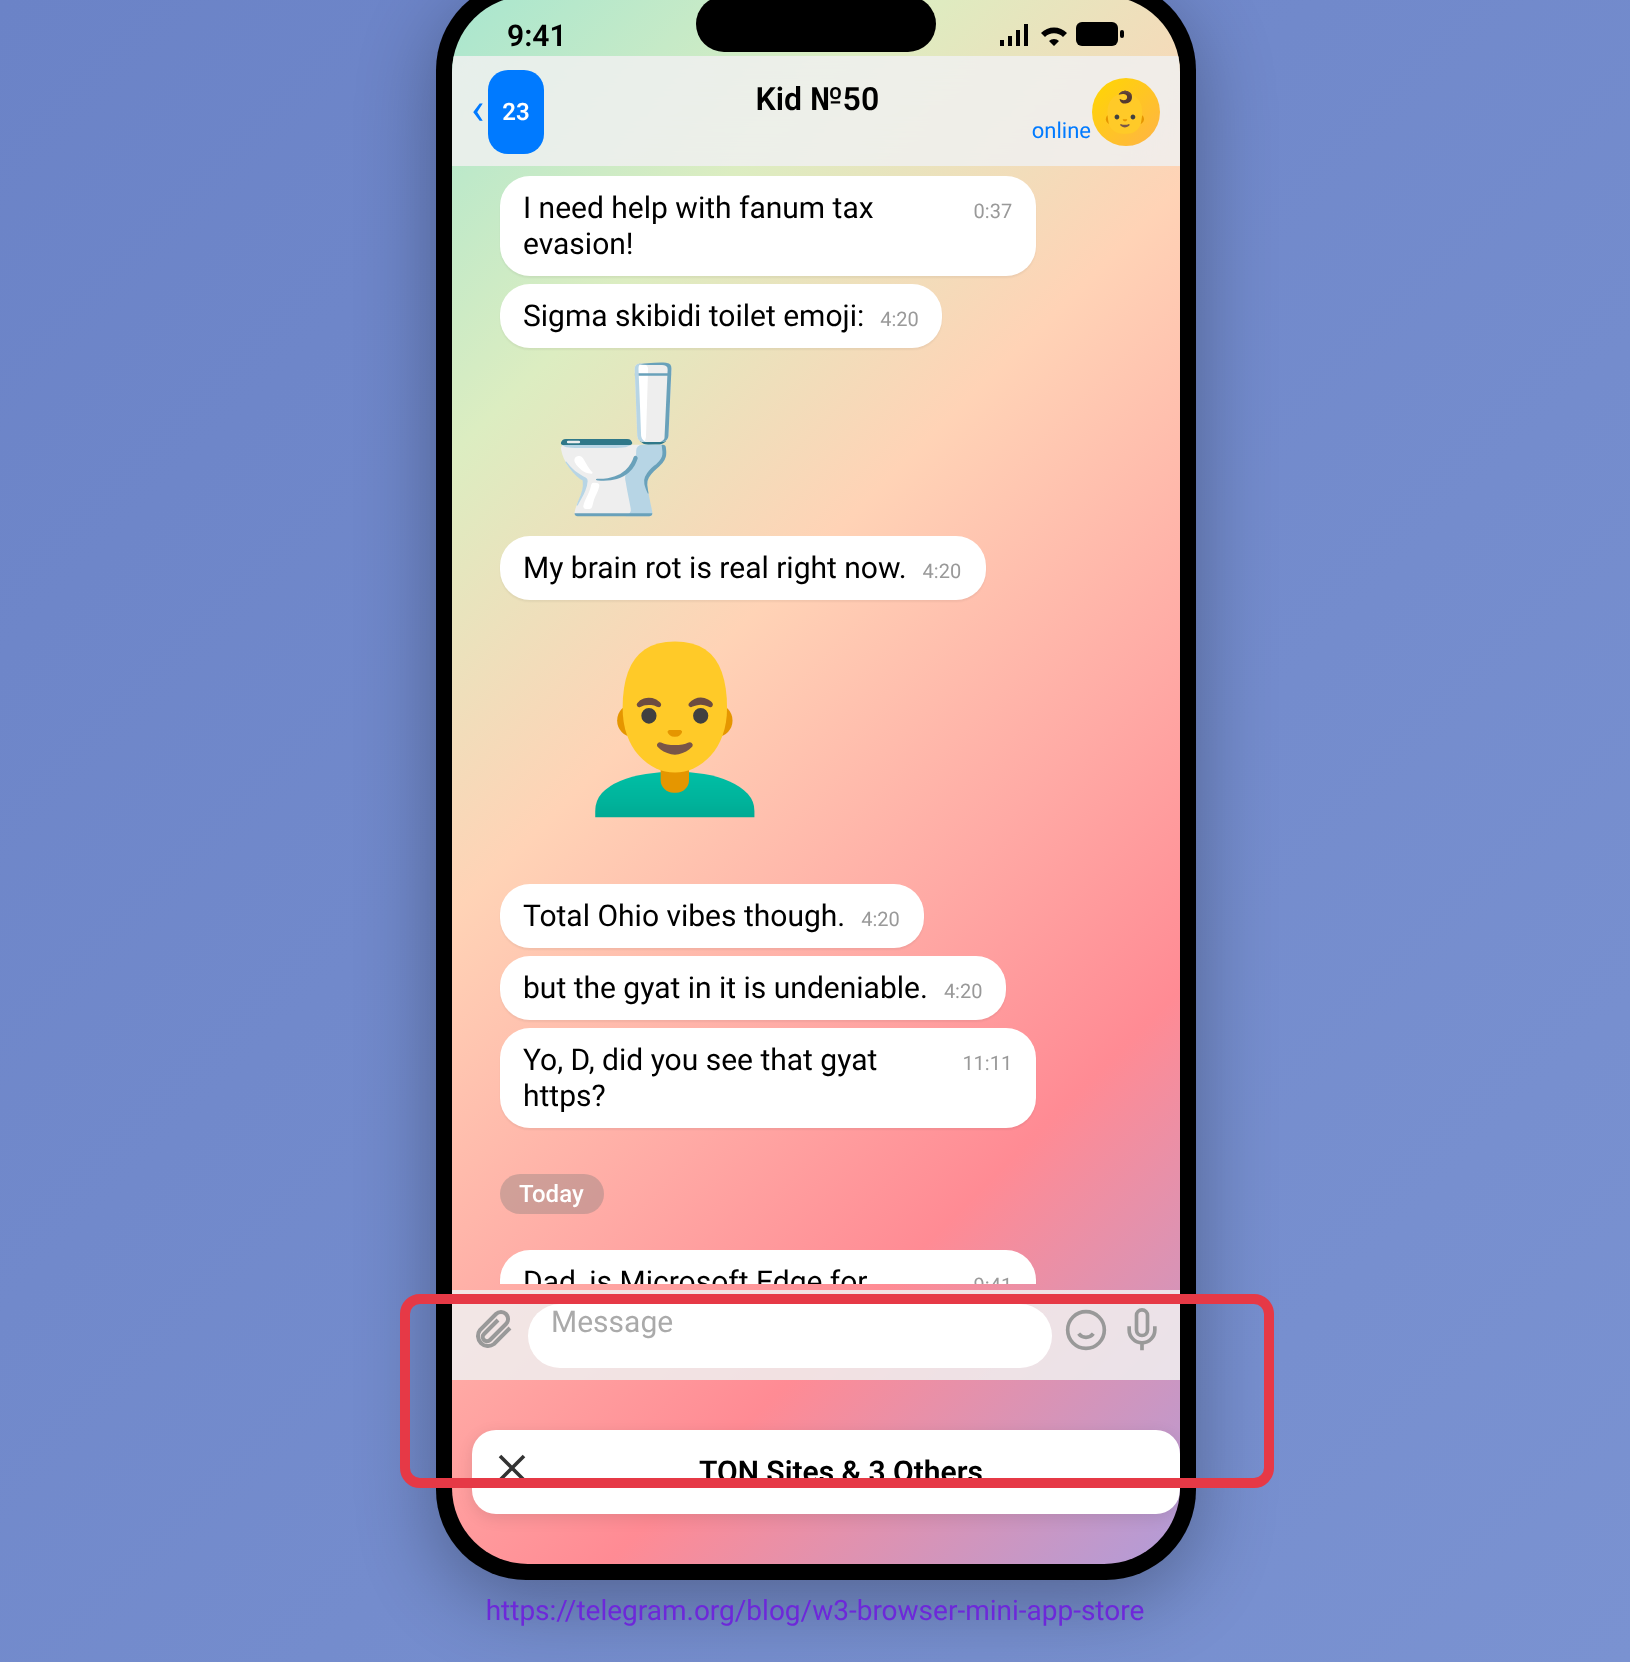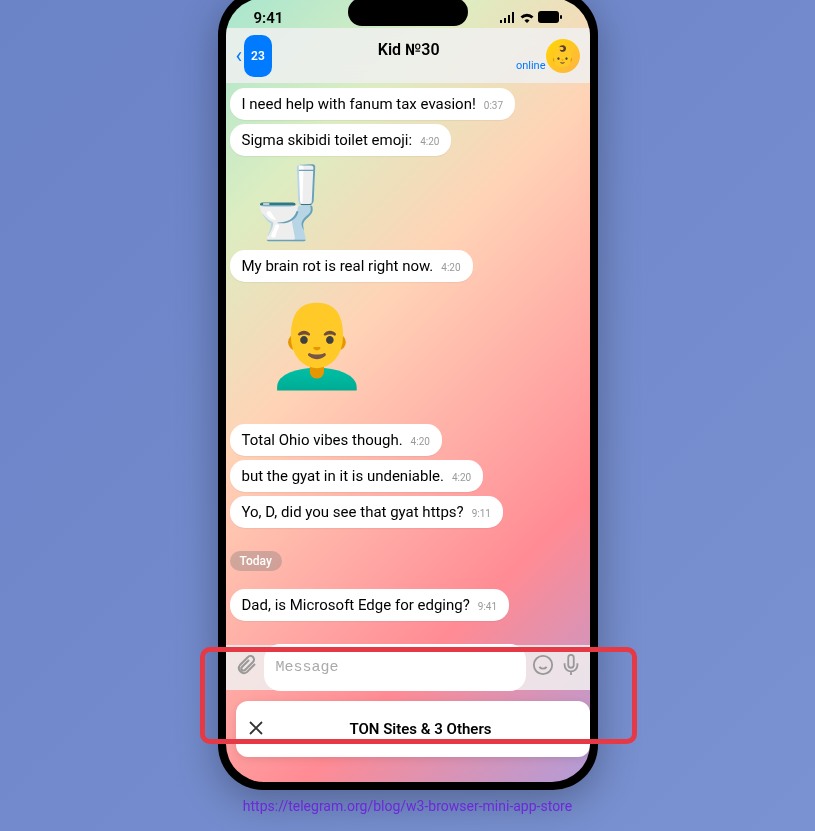--- a/index.html
+++ b/index.html
@@ -123,21 +123,21 @@
       justify-content: center;
       font-size: 20px;
     }
     .chat-body {
       position: absolute;
       top: 85px;
       left: 0;
       right: 0;
       bottom: 140px;
       overflow-y: hidden;
-      padding: 5px 4px;
+      padding: 5px 24px;
     }
     .message-bubble {
       background: white;
       border-radius: 15px;
       padding: 7px 12px;
       margin-bottom: 4px;
       display: inline-flex;
       align-items: baseline;
       gap: 8px;
       max-width: 85%;
@@ -182,27 +182,26 @@
       background: rgba(240,240,240,0.85);
       display: flex;
       align-items: center;
       padding: 0 8px;
       gap: 6px;
     }
     .input-field {
       flex: 1;
       background: white;
       border-radius: 16px;
-      height: 47px;
-      display: flex;
-      align-items: center;
+      height: 32px;
+      display: flex;
+      align-items: flex-start;
       padding: 0 12px;
       color: #aaa;
       font-size: 15px;
-      font-family: Liberation Mono, monospace;
     }
     .input-icon {
       color: #999;
       font-size: 22px;
     }
     .highlight-box {
       position: absolute;
       top: 647px;
       left: 200px;
       width: 437px;
@@ -210,21 +209,21 @@
       border: 5px solid #e63946;
       border-radius: 10px;
       z-index: 200;
       pointer-events: none;
     }
     .miniapp-bar {
       position: absolute;
       bottom: 25px;
       left: 10px;
       right: 0;
-      height: 56px;
+      height: 42px;
       background: white;
       border-radius: 12px;
       display: flex;
       align-items: center;
       padding: 0 12px;
       box-shadow: 0 2px 8px rgba(0,0,0,0.1);
       justify-content: flex-end;
     }
     .close-btn {
       font-size: 18px;
@@ -277,21 +276,21 @@
         </span>
       </div>
     </div>
 
     <div class="chat-header">
       <div class="back-button">
         <span class="back-chevron">‹</span>
         <span class="badge">23</span>
       </div>
       <div class="header-center">
-        <div class="chat-title">Kid №30</div>
+        <div class="chat-title">Kid №50</div>
         <div class="chat-status">online</div>
       </div>
       <div class="avatar">
         <span>👶</span>
       </div>
     </div>
 
     <div class="chat-body">
       <div class="msg-row">
           <div class="message-bubble">
@@ -321,21 +320,21 @@
         </div>
       <div class="msg-row">
           <div class="message-bubble">
         <span class="message-text">but the gyat in it is undeniable.</span>
         <span class="message-time">4:20</span>
       </div>
         </div>
       <div class="msg-row">
           <div class="message-bubble">
         <span class="message-text">Yo, D, did you see that gyat https?</span>
-        <span class="message-time">9:11</span>
+        <span class="message-time">11:11</span>
       </div>
         </div>
       <div class="date-divider">
         <span class="date-label">Today</span>
       </div>
       <div class="msg-row">
           <div class="message-bubble">
         <span class="message-text">Dad, is Microsoft Edge for edging?</span>
         <span class="message-time">9:41</span>
       </div>

